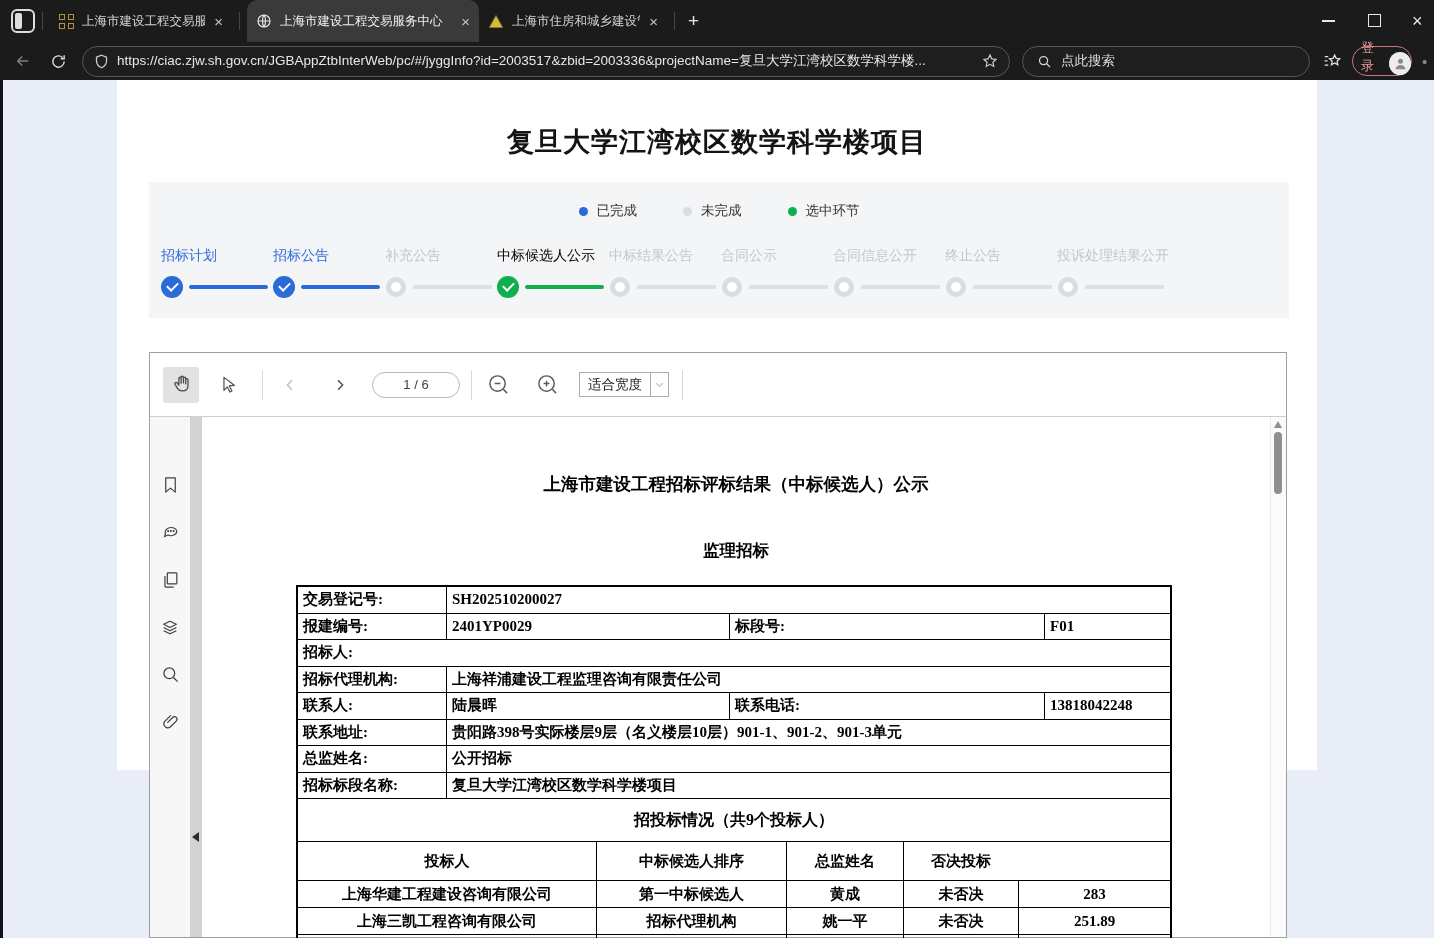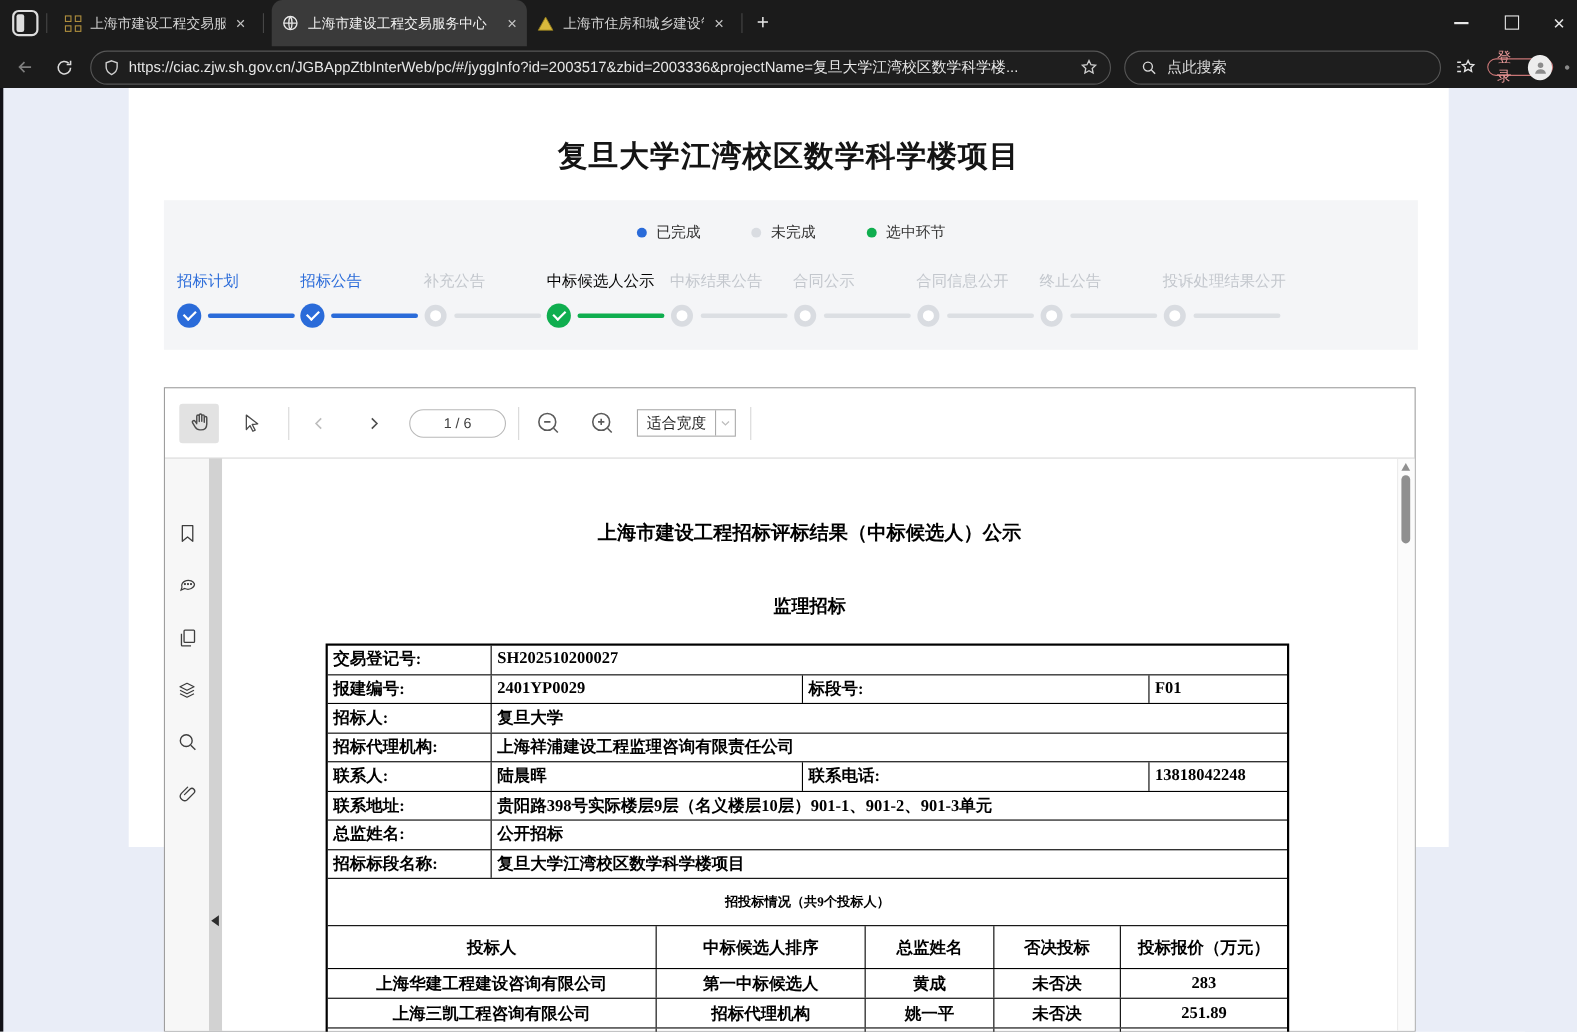--- a/index.html
+++ b/index.html
@@ -25,21 +25,21 @@
   .wc-max{position:absolute;left:84px;top:14px;width:11px;height:11px;border:1.6px solid #e8e8e8}
   .wc-close{position:absolute;left:128px;top:11px;color:#e8e8e8;font-size:18px}
 
   .addrbar{height:38px;display:flex;align-items:center}
   .navicon{flex:none}
   .field{height:31px;border:1px solid #575757;border-radius:17px;display:flex;align-items:center;box-sizing:border-box;background:#1e1e1e}
   .urlfield{margin-left:15px;width:928px}
   .urltext{margin-left:9px;color:#e7e7e7;font-size:13.5px;white-space:nowrap;overflow:hidden;flex:1}
   .searchfield{margin-left:12px;width:288px}
   .searchtext{margin-left:9px;color:#dedede;font-size:13.5px}
-  .login{margin-left:10px;width:60px;height:16px;border:1.5px solid #c97676;border-radius:16px;display:flex;align-items:center;box-sizing:border-box;flex:none}
+  .login{margin-left:10px;width:60px;height:30px;border:1.5px solid #c97676;border-radius:16px;display:flex;align-items:flex-end;box-sizing:border-box;flex:none}
   .login-label{margin-left:8px;color:#ef9d9d;font-size:13px}
   .avatar{margin-left:4px;width:23px;height:23px;border-radius:50%;background:#ededed;display:flex;align-items:center;justify-content:center}
   .menudots{color:#8a8a8a;font-size:15px;margin-left:10px}
 
   
   .leftedge{position:absolute;left:0;top:80px;width:3px;height:858px;background:#121217}
   .content{position:absolute;left:117px;top:80px;width:1200px;height:690px;background:#fff}
   .page-title{position:absolute;top:44px;left:0;width:100%;text-align:center;font-size:27px;font-weight:bold;color:#141414;letter-spacing:1px}
 
   .panel{position:absolute;left:32px;top:102px;width:1140px;height:136px;background:#f4f5f7}
@@ -87,21 +87,21 @@
   .drow{display:flex;border-top:1px solid #000}
   .drow.first{border-top:none}
   .dcell{box-sizing:border-box;border-left:1px solid #000;display:flex;align-items:center;padding:0 5px;overflow:hidden;white-space:nowrap;flex:none}
   .dcell.nb{border-left:none}
   .c{justify-content:center}
   .r-info{height:25.5px}
   .r-section{height:42px}
   .r-head{height:38px}
   .r-data{height:26px}
   .w-label{width:148px}.w-full{width:724px}.w-v1{width:283px}.w-l2{width:315px}.w-v2{width:126px}
-  .w-sec{width:872px;font-size:12px}
+  .w-sec{width:872px;font-size:16px}
   .b1{width:298px}.b2{width:190px}.b3{width:117px}.b4{width:115px}.b5{width:152px}
   .vscroll{width:16px;background:#fbfbfb;border-left:1px solid #ececec;position:relative;box-sizing:border-box;flex:none}
   .scroll-up{position:absolute;left:3px;top:4px;width:0;height:0;border-left:4.5px solid transparent;border-right:4.5px solid transparent;border-bottom:7px solid #8f8f8f}
   .thumb{position:absolute;left:3px;top:15px;width:8px;height:62px;background:#8f8f8f;border-radius:4px}
 </style>
 </head>
 <body>
 
 <div class="chrome">
   <div class="tabbar">
@@ -404,21 +404,20 @@
             <div class="dcell w-full">SH202510200027</div>
           </div>
           <div class="drow r-info">
             <div class="dcell w-label nb">报建编号:</div>
             <div class="dcell w-v1">2401YP0029</div>
             <div class="dcell w-l2">标段号:</div>
             <div class="dcell w-v2">F01</div>
           </div>
           <div class="drow r-info">
             <div class="dcell w-label nb">招标人:</div>
-            <div class="dcell w-full">复旦大学</div>
           </div>
           <div class="drow r-info">
             <div class="dcell w-label nb">招标代理机构:</div>
             <div class="dcell w-full">上海祥浦建设工程监理咨询有限责任公司</div>
           </div>
           <div class="drow r-info">
             <div class="dcell w-label nb">联系人:</div>
             <div class="dcell w-v1">陆晨晖</div>
             <div class="dcell w-l2">联系电话:</div>
             <div class="dcell w-v2">13818042248</div>
@@ -438,21 +437,20 @@
 
           <div class="drow r-section">
             <div class="dcell w-sec nb c">招投标情况（共9个投标人）</div>
           </div>
 
           <div class="drow r-head">
             <div class="dcell b1 nb c">投标人</div>
             <div class="dcell b2 c">中标候选人排序</div>
             <div class="dcell b3 c">总监姓名</div>
             <div class="dcell b4 c">否决投标</div>
-            <div class="dcell b5 c">投标报价（万元）</div>
           </div>
 
           <div class="drow r-data">
             <div class="dcell b1 nb c">上海华建工程建设咨询有限公司</div>
             <div class="dcell b2 c">第一中标候选人</div>
             <div class="dcell b3 c">黄成</div>
             <div class="dcell b4 c">未否决</div>
             <div class="dcell b5 c">283</div>
           </div>
           <div class="drow r-data">

